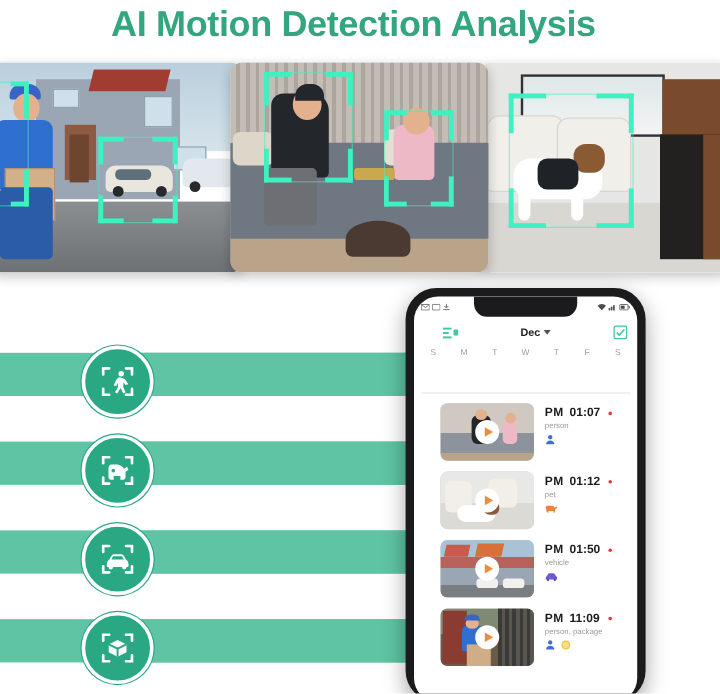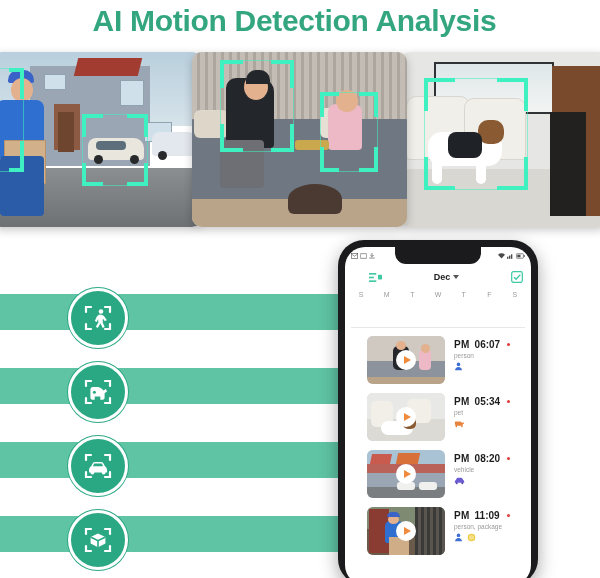--- a/index.html
+++ b/index.html
@@ -437,21 +437,21 @@
             <div class="tm" style="left:29px;top:5px;width:10px;height:9px;background:#e3b18d;border-radius:50%;"></div>
             <div class="tm" style="left:52px;top:14px;width:12px;height:20px;background:#edb9c6;border-radius:4px;"></div>
             <div class="tm" style="left:54px;top:8px;width:9px;height:9px;background:#e3b18d;border-radius:50%;"></div>
             <div class="play">
                 <i></i>
               </div>
           </div>
           <div class="einfo">
             <div class="etime">
               <span class="ampm">PM</span>
-              <span>06:07</span>
+              <span>01:07</span>
               <span class="reddot"></span>
             </div>
             <div class="etags">person</div>
             <div class="eicons">
               <svg width="9" height="9" viewBox="0 0 12 12">
                   <circle cx="6" cy="3.2" r="2.4" fill="#3d6fd4"></circle>
                   <path d="M1.4 11c0-2.6 2-4.3 4.6-4.3S10.6 8.4 10.6 11z" fill="#3d6fd4"></path>
                 </svg>
             </div>
           </div>
@@ -464,21 +464,21 @@
             <div class="tm" style="left:40px;top:6px;width:24px;height:24px;background:#f1efe8;border-radius:5px;"></div>
             <div class="tm" style="left:14px;top:28px;width:32px;height:14px;background:#ffffff;border-radius:7px;"></div>
             <div class="tm" style="left:36px;top:24px;width:13px;height:12px;background:#8a5a33;border-radius:5px;"></div>
             <div class="play">
                 <i></i>
               </div>
           </div>
           <div class="einfo">
             <div class="etime">
               <span class="ampm">PM</span>
-              <span>05:34</span>
+              <span>01:12</span>
               <span class="reddot"></span>
             </div>
             <div class="etags">pet</div>
             <div class="eicons">
               <svg width="11" height="9" viewBox="0 0 14 11">
                   <path d="M1 4.6c0-1 .6-1.6 1.4-1.6h5c1.3 0 2.5.8 3 2l2-1.2.6 1.5-2 1.4v2.6c0 .5-.4.9-.9.9h-.9V8.4H3.8v1.8h-.9c-.5 0-.9-.4-.9-.9z" fill="#e8833c"></path>
                 </svg>
             </div>
           </div>
         </div>
@@ -490,21 +490,21 @@
             <div class="tm" style="left:30px;top:3px;width:22px;height:11px;background:#d8703a;transform:skewX(-12deg);"></div>
             <div class="tm" style="left:30px;top:32px;width:18px;height:8px;background:#f0f0ee;border-radius:3px;"></div>
             <div class="tm" style="left:52px;top:32px;width:18px;height:8px;background:#f0f0ee;border-radius:3px;"></div>
             <div class="play">
                 <i></i>
               </div>
           </div>
           <div class="einfo">
             <div class="etime">
               <span class="ampm">PM</span>
-              <span>08:20</span>
+              <span>01:50</span>
               <span class="reddot"></span>
             </div>
             <div class="etags">vehicle</div>
             <div class="eicons">
               <svg width="11" height="9" viewBox="0 0 14 11">
                   <path d="M1 7.4c0-1.3.5-2.2 1.3-2.6l1.1-2c.3-.6.9-.9 1.5-.9h4.2c.6 0 1.2.3 1.5.9l1.1 2c.8.4 1.3 1.3 1.3 2.6v1.1H1z" fill="#6b5bd2"></path>
                   <circle cx="3.4" cy="9" r="1.2" fill="#4a3fa8"></circle>
                   <circle cx="10.6" cy="9" r="1.2" fill="#4a3fa8"></circle>
                 </svg>
             </div>

